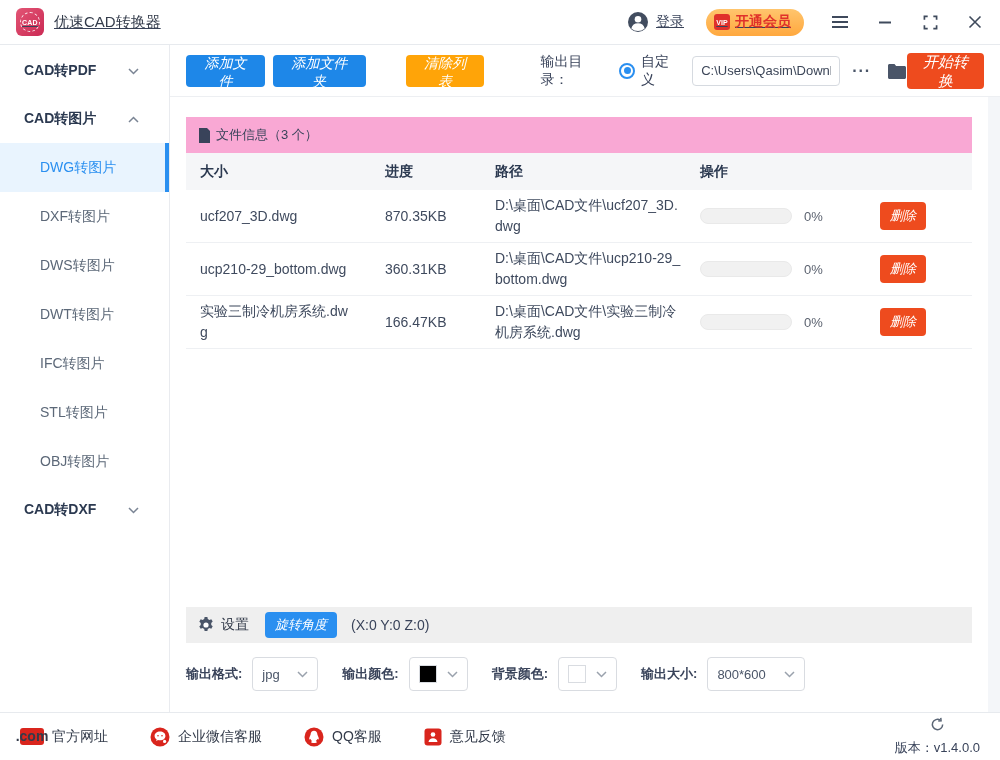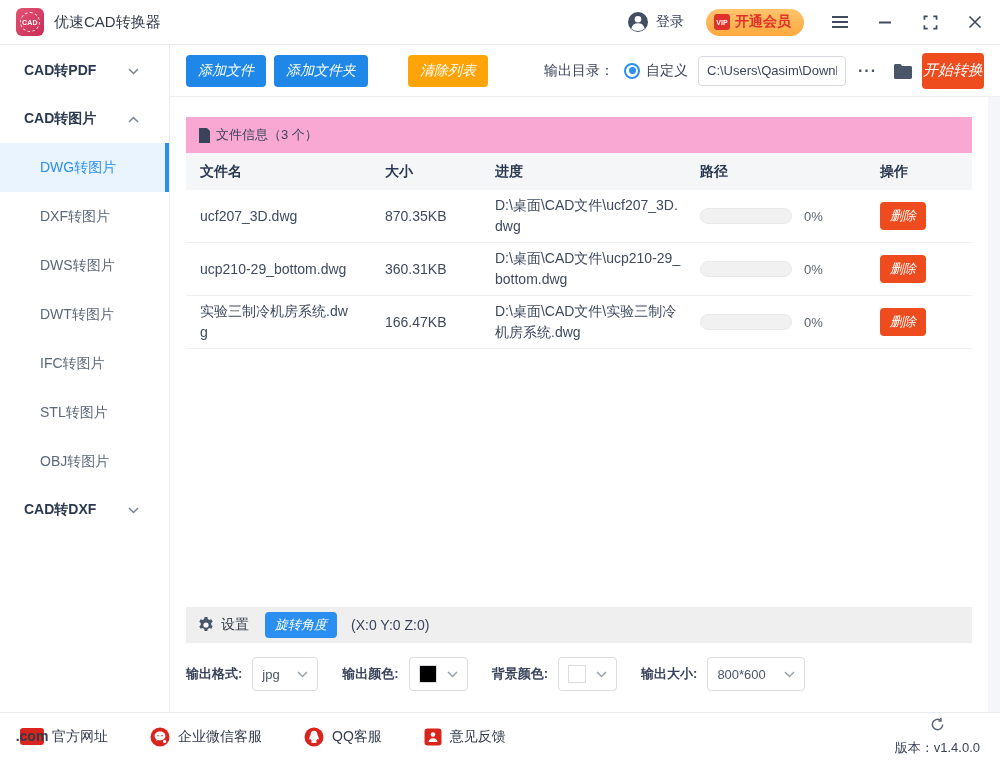--- a/index.html
+++ b/index.html
@@ -1,21 +1,21 @@
 <!DOCTYPE html>
 <html><head>
 <meta charset="utf-8">
 <style>
   * { margin:0; padding:0; box-sizing:border-box; }
   html,body { width:1000px; height:760px; }
   body { font-family:"Liberation Sans","DejaVu Sans",sans-serif; background:#fff; color:#39435a; }
   .window { width:1000px; height:760px; display:flex; flex-direction:column; overflow:hidden; background:#fff; }
 
   
-  .titlebar { height:45px; flex:0 0 45px; display:flex; align-items:center; padding:0 16px; border-bottom:1px solid #e7eaee; background:#fff; }
+  .titlebar { height:45px; flex:0 0 45px; display:flex; align-items:center; padding:0 16px; border-bottom:1px solid #e7eaee; background:#fff;text-decoration:underline; }
   .logo { width:28px; height:28px; border-radius:6px; background:linear-gradient(135deg,#e25575,#cb2a54); display:flex; align-items:center; justify-content:center; }
   .logo-ring { width:20px; height:20px; border:1px dashed rgba(255,255,255,.9); border-radius:50%; display:flex; align-items:center; justify-content:center; color:#fff; font-size:7px; font-weight:bold; letter-spacing:.2px; }
   .app-title { margin-left:10px; font-size:15px; color:#333b4a; }
   .tb-spacer { flex:1; }
   .login { display:flex; align-items:center; gap:7px; cursor:pointer; }
   .login span { font-size:14px; color:#39435a; }
   .vip-pill { margin-left:22px; height:27px; border-radius:14px; background:linear-gradient(180deg,#ffc56d,#ffa83e); display:flex; align-items:center; gap:5px; padding:0 13px 0 8px; cursor:pointer; }
   .vip-badge { width:16px; height:16px; border-radius:3px; background:#e0312b; color:#fff; font-size:7px; font-weight:bold; display:flex; align-items:center; justify-content:center; }
   .vip-pill .vip-text { font-size:14px; font-weight:bold; color:#e0312b; }
   .winbtn { margin-left:27px; width:18px; height:18px; display:flex; align-items:center; justify-content:center; cursor:pointer; color:#3f4a5c; }
@@ -38,21 +38,21 @@
   .btn-orange { background:#ffa408; height:32px; padding:0 12px; }
   .btn-add2 { margin-left:8px; }
   .btn-clear { margin-left:40px; }
   .out-label { margin-left:56px; font-size:14px; color:#39435a; }
   .radio { margin-left:10px; width:16px; height:16px; border:2px solid #2a8ff0; border-radius:50%; background:#fff; position:relative; cursor:pointer; flex:0 0 16px; }
   .radio::after { content:""; position:absolute; left:50%; top:50%; width:7px; height:7px; margin:-3.5px 0 0 -3.5px; border-radius:50%; background:#2a8ff0; }
   .radio-label { margin-left:6px; font-size:14px; color:#39435a; }
   .path-input { margin-left:10px; width:148px; height:30px; border:1px solid #d6dae0; border-radius:4px; padding:0 8px; font-size:13px; color:#3c4658; font-family:inherit; outline:none; }
   .more-btn { margin-left:12px; font-size:16px; letter-spacing:1px; color:#4a5568; font-weight:bold; cursor:pointer; }
   .folder-btn { margin-left:16px; display:flex; cursor:pointer; }
-  .btn-start { margin-left:auto; background:#ee4b1e; height:36px; padding:0 1px; font-size:15px; }
+  .btn-start { margin-left:auto; background:#ee4b1e; height:36px; padding:0 9px; font-size:15px; }
 
   
   .content-row { flex:1; display:flex; min-height:0; }
   .content { flex:1; display:flex; flex-direction:column; padding:0 16px; min-width:0; }
   .rail { width:12px; flex:0 0 12px; background:#f4f6f9; }
 
   .fileinfo-band { margin-top:20px; height:36px; flex:0 0 36px; background:#f9a8d4; display:flex; align-items:center; padding:0 12px; gap:5px; }
   .fileinfo-band .fi-title { font-size:13px; color:#39435a; }
 
   .grid-row { display:grid; grid-template-columns:185px 110px 205px 180px 1fr; align-items:center; padding-left:14px; }
@@ -193,21 +193,20 @@
       <div class="content-row">
         <div class="content">
           <div class="fileinfo-band">
             <svg width="13" height="15" viewBox="0 0 13 15">
                 <path d="M1 0h8l3 3v12H1z" fill="#39435a"></path>
               </svg>
             <span class="fi-title">文件信息（3 个）</span>
           </div>
 
           <div class="grid-row thead">
-            <div>文件名</div>
             <div>大小</div>
             <div>进度</div>
             <div>路径</div>
             <div>操作</div>
           </div>
 
           <div class="grid-row trow">
             <div class="cell-name">ucf207_3D.dwg</div>
             <div>870.35KB</div>
             <div class="cell-path">D:\桌面\CAD文件\ucf207_3D.dwg</div>

